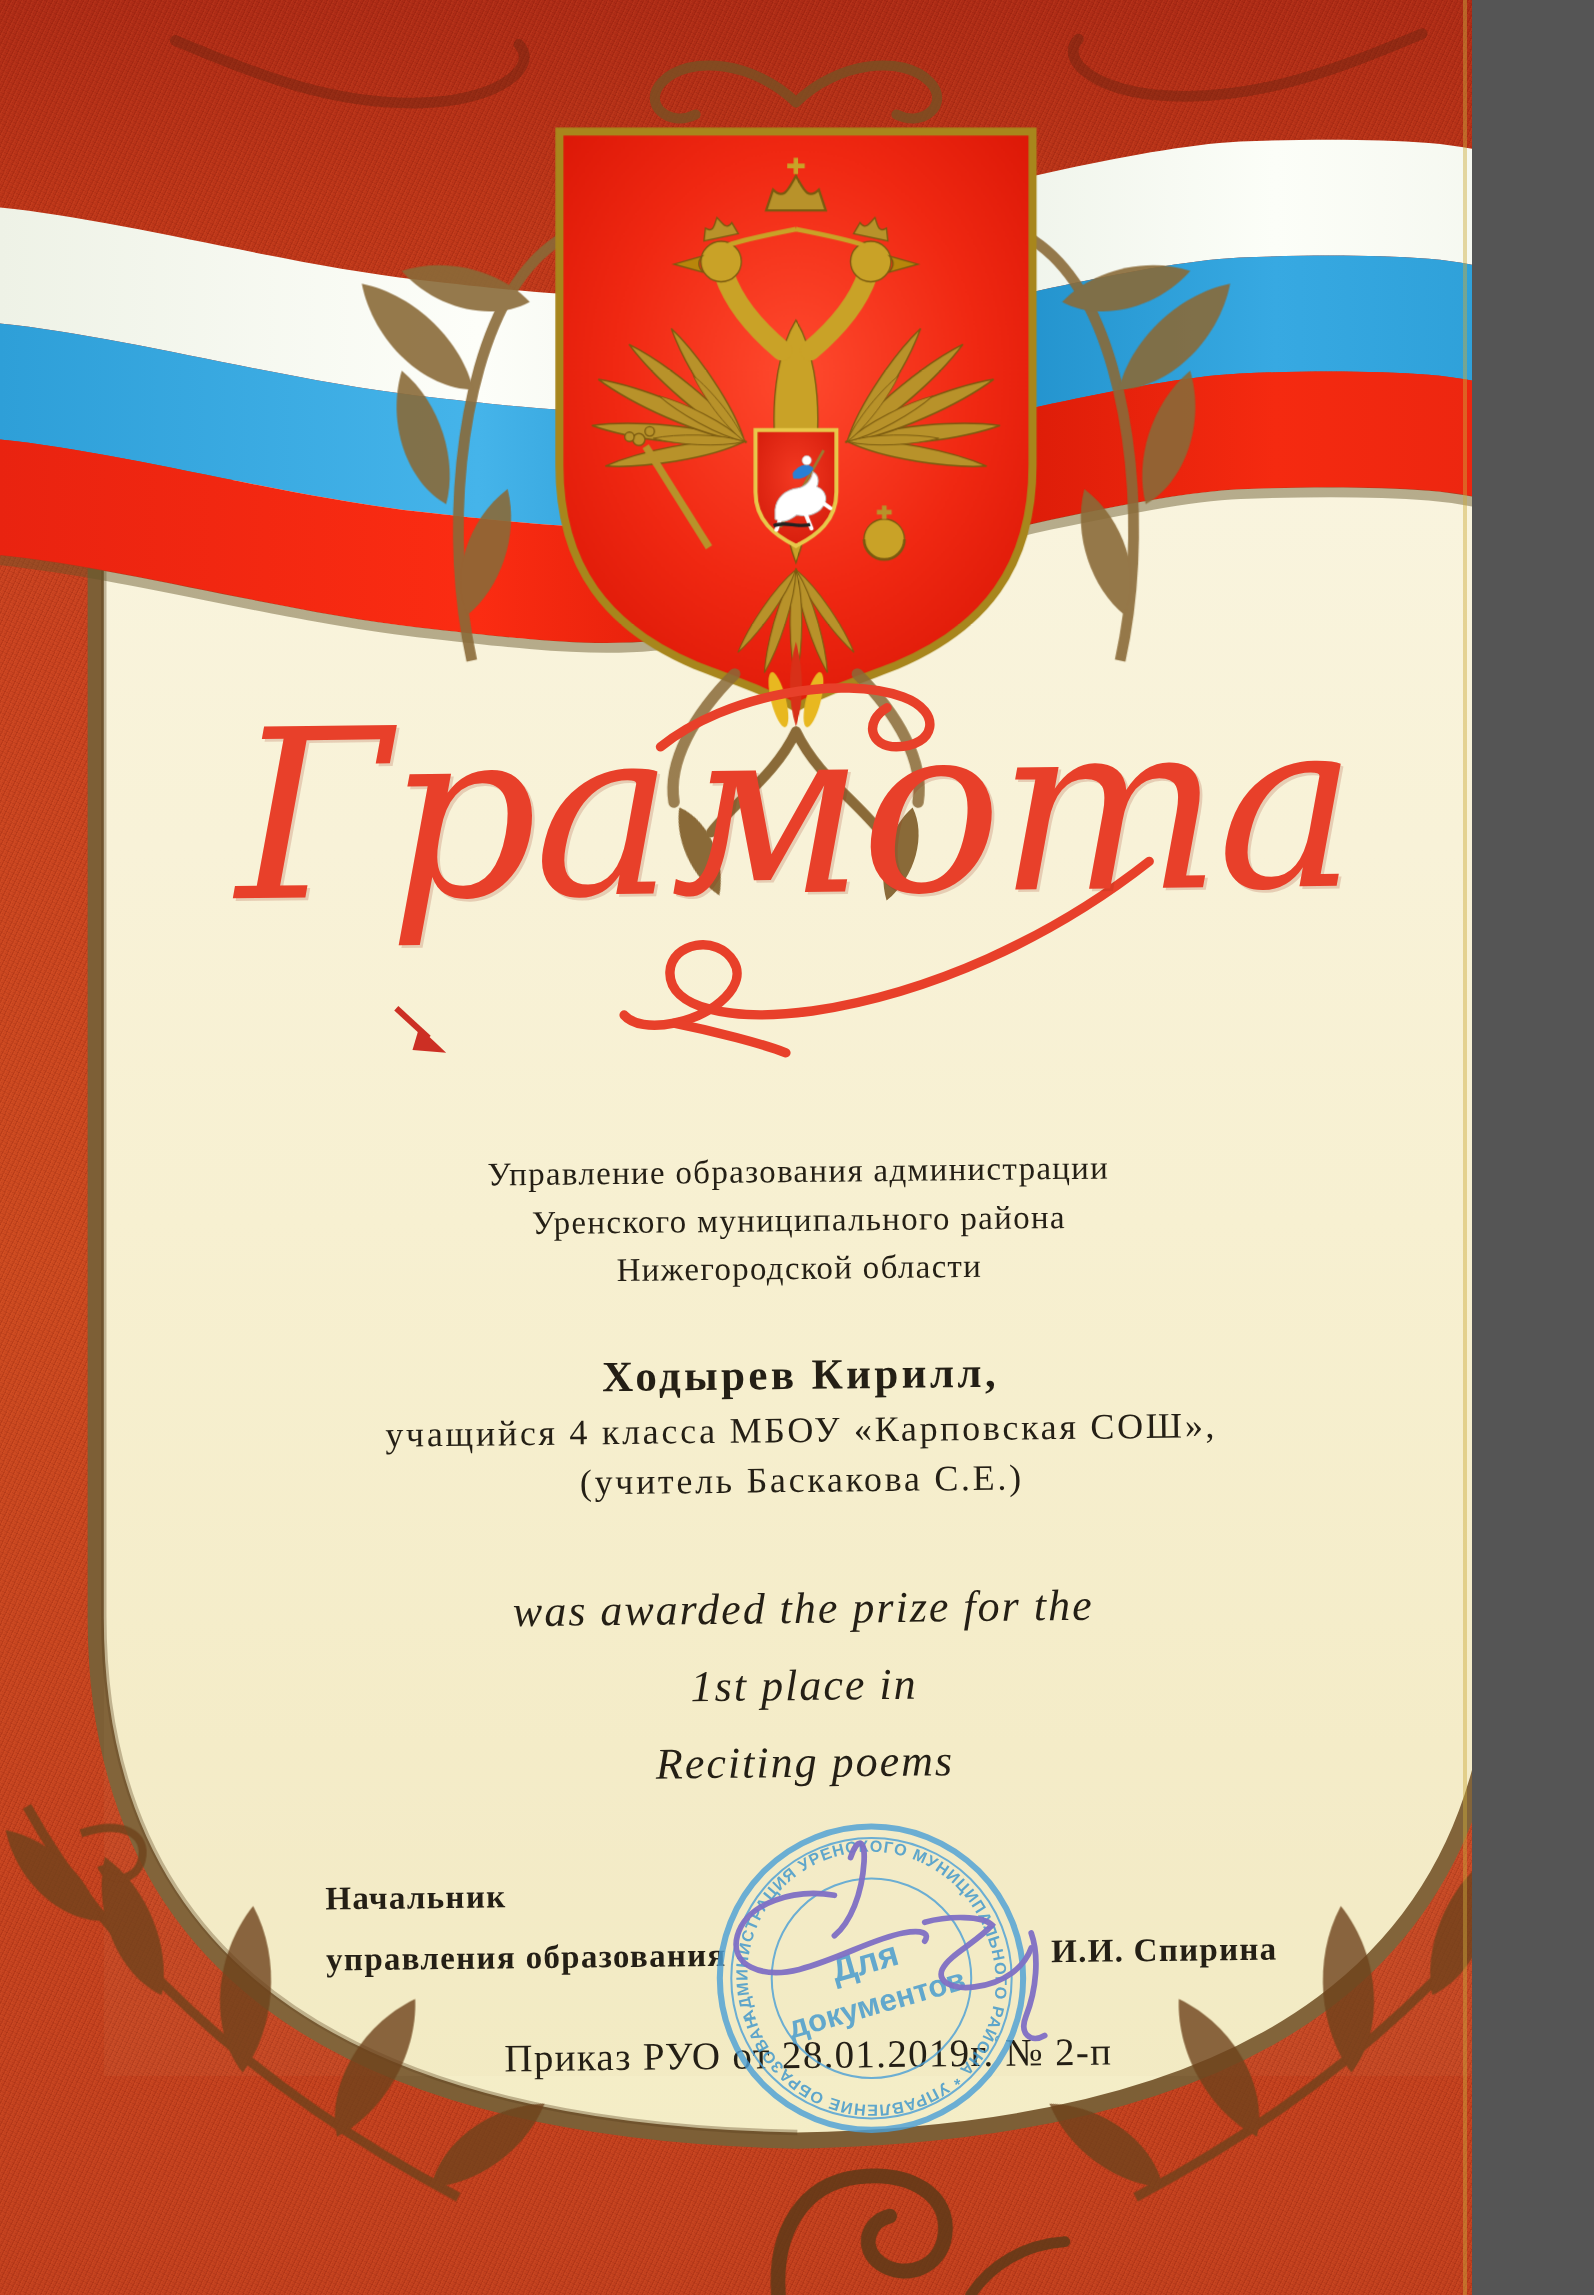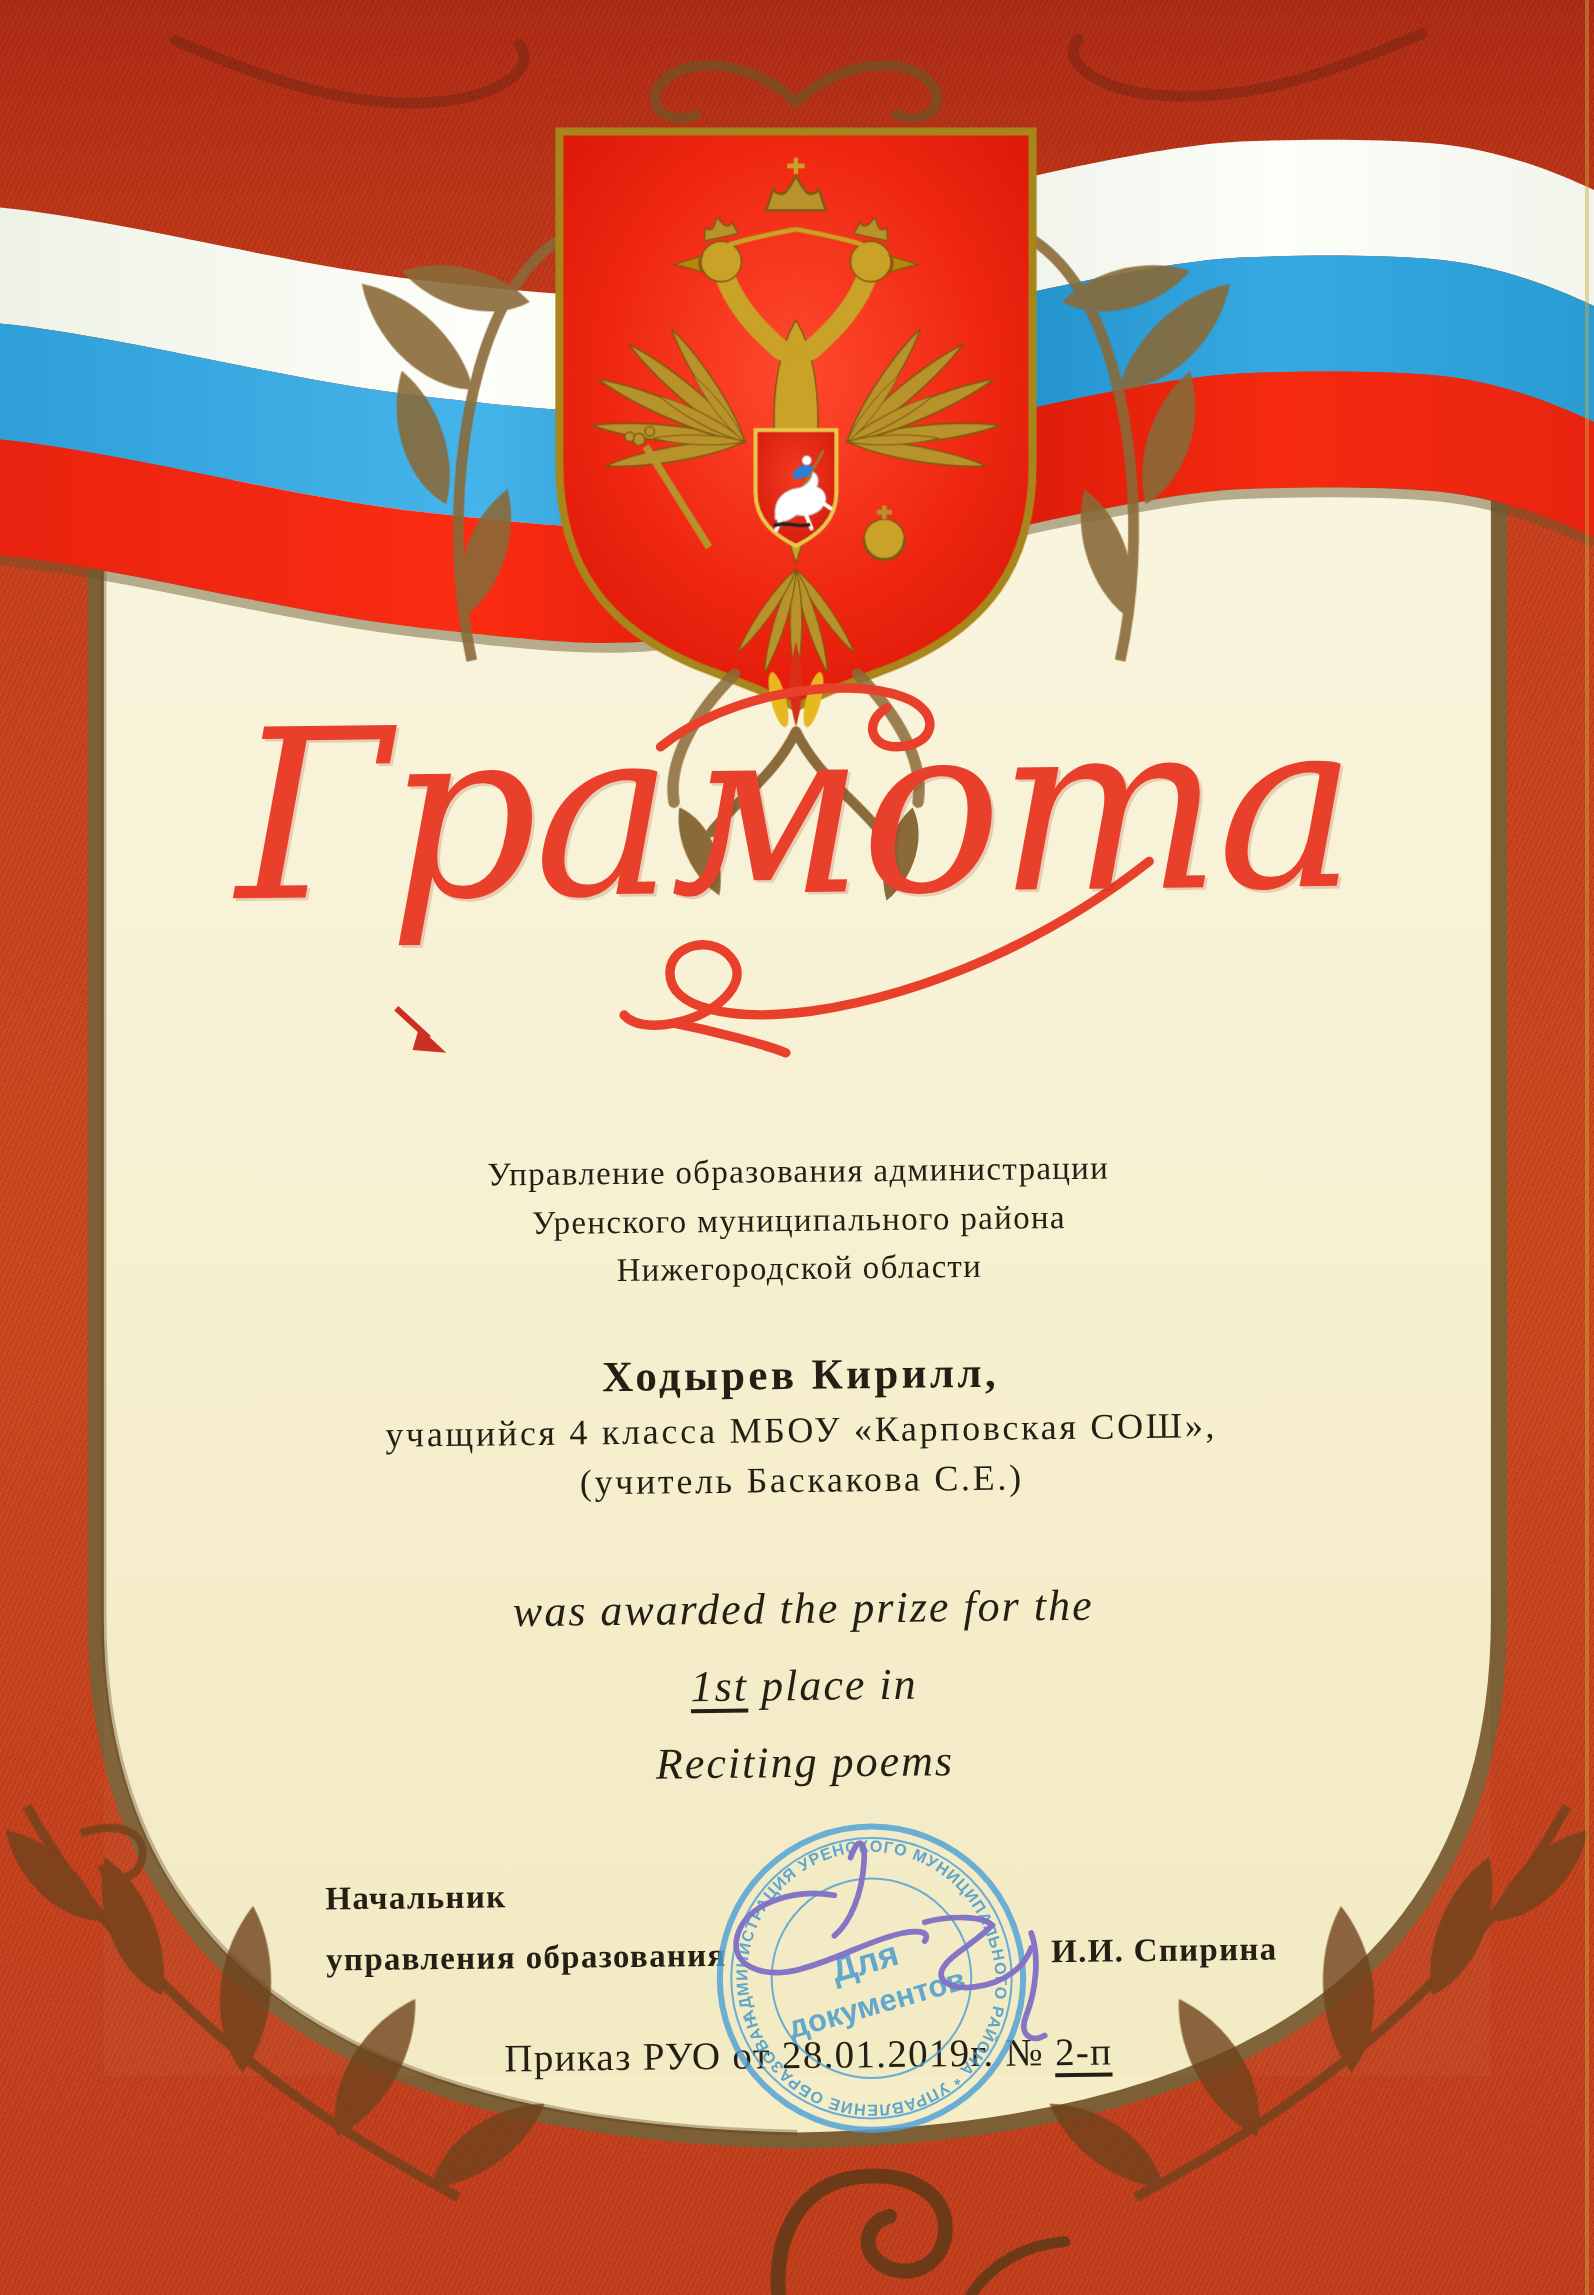--- a/index.html
+++ b/index.html
@@ -1,35 +1,35 @@
 <!DOCTYPE html>
 <html style="font-size:10.8px"><head>
 <meta charset="utf-8">
 <style>
   html,body{margin:0;padding:0;background:#555;}
-  .page{position:relative;width:1594px;height:2295px;overflow:hidden;
+  .page{position:relative;width:1472px;height:2295px;overflow:hidden;
     background:
       repeating-linear-gradient(115deg, rgba(120,20,0,.14) 0 1.3px, rgba(255,120,60,.07) 1.3px 2.7px, transparent 2.7px 4.7px),
       repeating-linear-gradient(28deg, rgba(90,10,0,.10) 0 0.7px, transparent 0.7px 3.4px),
       linear-gradient(180deg,#ad2b16 0%,#bd3619 9%,#c84120 22%,#cc4a20 55%,#c64420 78%,#c2401e 100%);
     font-family:"Liberation Serif","DejaVu Serif",serif;}
   svg.scene,svg.overlay{position:absolute;left:0;top:0;width:1594px;height:2295px;}
   svg.overlay{pointer-events:none;}
   .text-layer{position:absolute;left:0;top:0;width:1594px;height:2295px;transform:rotate(-0.65deg);color:#241f15;}
   .tl{position:absolute;left:96px;width:1404px;text-align:center;white-space:nowrap;}
   .title{position:absolute;left:96px;top:674px;width:1404px;text-align:center;
     font:italic 235px "DejaVu Serif",serif;color:#e8402a;letter-spacing:-4px;
     text-shadow:2.7px 2.7px 0 rgba(150,40,14,.18);}
   .org{font-size:33px;line-height:49px;letter-spacing:1.3px;}
   .name{font-size:43px;font-weight:bold;letter-spacing:3.4px;}
   .desc{font-size:36px;letter-spacing:2.7px;}
   .award{font-style:italic;font-size:44px;letter-spacing:2px;}
   .sig{position:absolute;font-size:33px;font-weight:bold;letter-spacing:1.3px;white-space:nowrap;}
   .order{font-size:39px;letter-spacing:1.3px;}
-  .u{text-decoration:underline;text-decoration-thickness:4px;text-underline-offset:8px;}
+  .u{text-decoration-thickness:4px;text-underline-offset:8px;}
   .edge-line{position:absolute;right:5.4px;top:0;width:3.4px;height:100%;background:rgba(205,170,60,.45);}
 </style>
 </head>
 <body>
 
 <div class="page">
 
   <svg class="scene" viewBox="0 0 2365 3405">
     <defs>
       <radialGradient id="shieldRed" cx="50%" cy="42%" r="70%">

